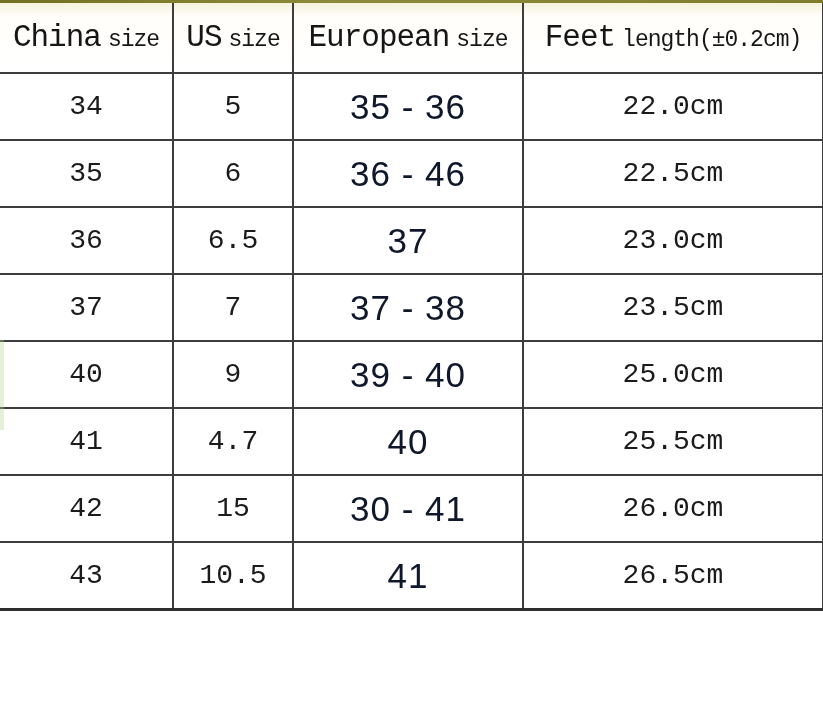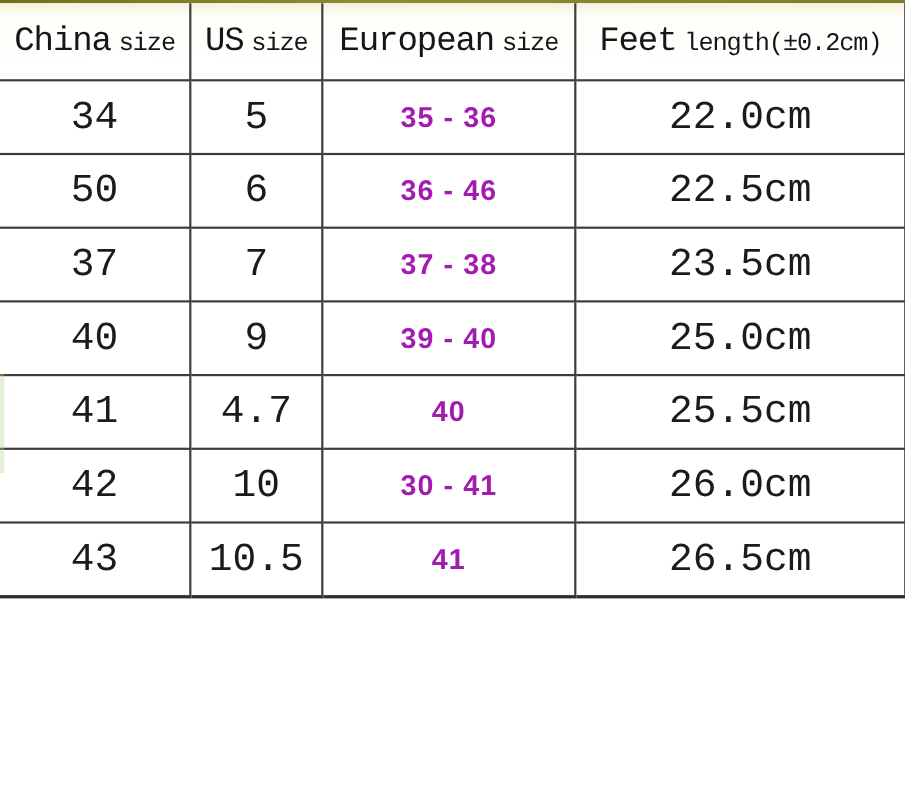--- a/index.html
+++ b/index.html
@@ -45,30 +45,30 @@
     font-family: "Liberation Mono", monospace;
     font-weight: normal;
     color: #161616;
   }
   .h-main { font-size: 31px; letter-spacing: -1px; }
   .h-sub  { font-size: 23px; margin-left: 7px; letter-spacing: -1px; }
 
   tbody td {
     height: 65px;
     font-family: "Liberation Mono", monospace;
-    font-size: 36px;
+    font-size: 28px;
     color: #1b1b1b;
     background: #ffffff;
   }
   tbody td.col-eu {
     font-family: "Liberation Sans", sans-serif;
-    font-weight: 700;
-    font-size: 26px;
+    font-weight: 400;
+    font-size: 35px;
     letter-spacing: 1px;
-    color: #a21caf;
+    color: #0f172a;
   }
   tbody tr:last-child td {
     border-bottom: 3px solid #2e2e2e;
   }
   
   .edge-tint {
     position: absolute;
     left: 0;
     top: 340px;
     width: 4px;
@@ -108,24 +108,30 @@
       </tr>
     </thead>
     <tbody>
         <tr>
           <td class="col-china">34</td>
           <td class="col-us">5</td>
           <td class="col-eu">35 - 36</td>
           <td class="col-feet">22.0cm</td>
         </tr>
         <tr>
-          <td class="col-china">50</td>
+          <td class="col-china">35</td>
           <td class="col-us">6</td>
           <td class="col-eu">36 - 46</td>
           <td class="col-feet">22.5cm</td>
+        </tr>
+        <tr>
+          <td class="col-china">36</td>
+          <td class="col-us">6.5</td>
+          <td class="col-eu">37</td>
+          <td class="col-feet">23.0cm</td>
         </tr>
         <tr>
           <td class="col-china">37</td>
           <td class="col-us">7</td>
           <td class="col-eu">37 - 38</td>
           <td class="col-feet">23.5cm</td>
         </tr>
         <tr>
           <td class="col-china">40</td>
           <td class="col-us">9</td>
@@ -133,21 +139,21 @@
           <td class="col-feet">25.0cm</td>
         </tr>
         <tr>
           <td class="col-china">41</td>
           <td class="col-us">4.7</td>
           <td class="col-eu">40</td>
           <td class="col-feet">25.5cm</td>
         </tr>
         <tr>
           <td class="col-china">42</td>
-          <td class="col-us">10</td>
+          <td class="col-us">15</td>
           <td class="col-eu">30 - 41</td>
           <td class="col-feet">26.0cm</td>
         </tr>
         <tr>
           <td class="col-china">43</td>
           <td class="col-us">10.5</td>
           <td class="col-eu">41</td>
           <td class="col-feet">26.5cm</td>
         </tr>
       </tbody>

